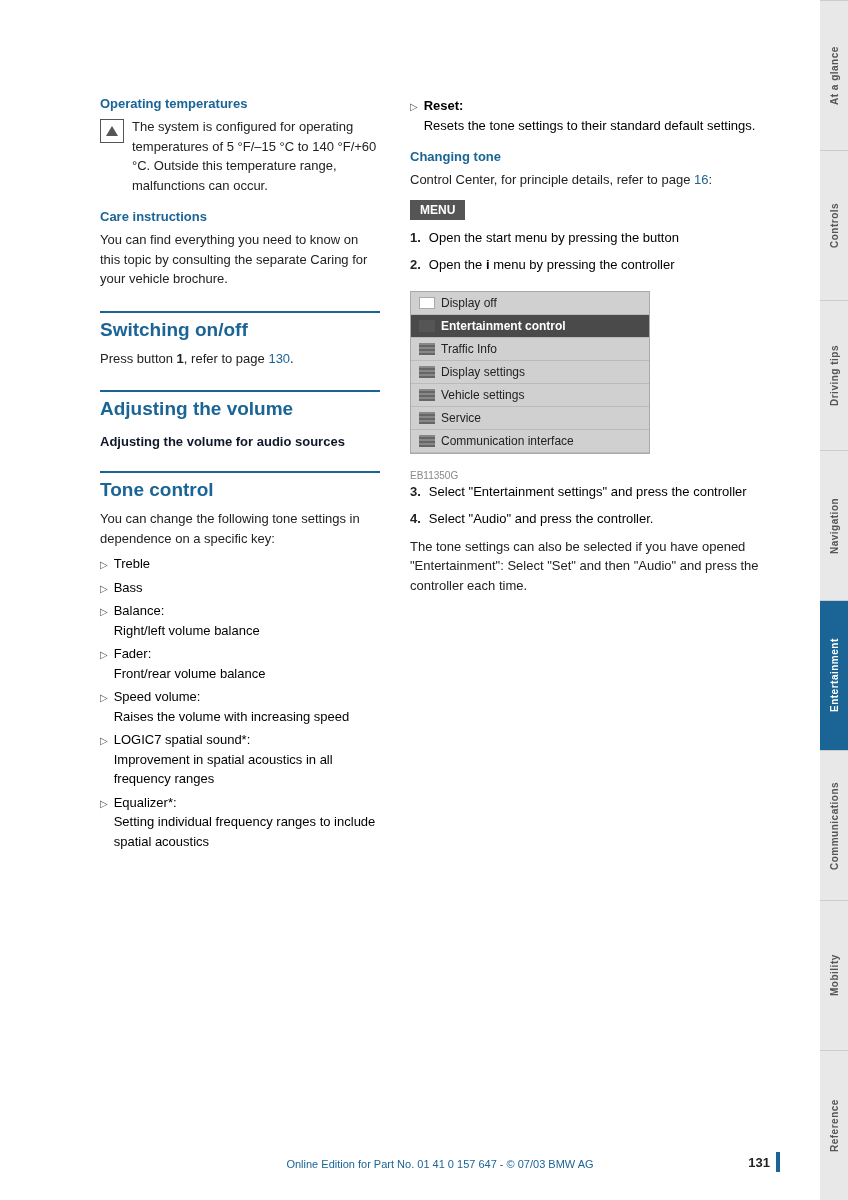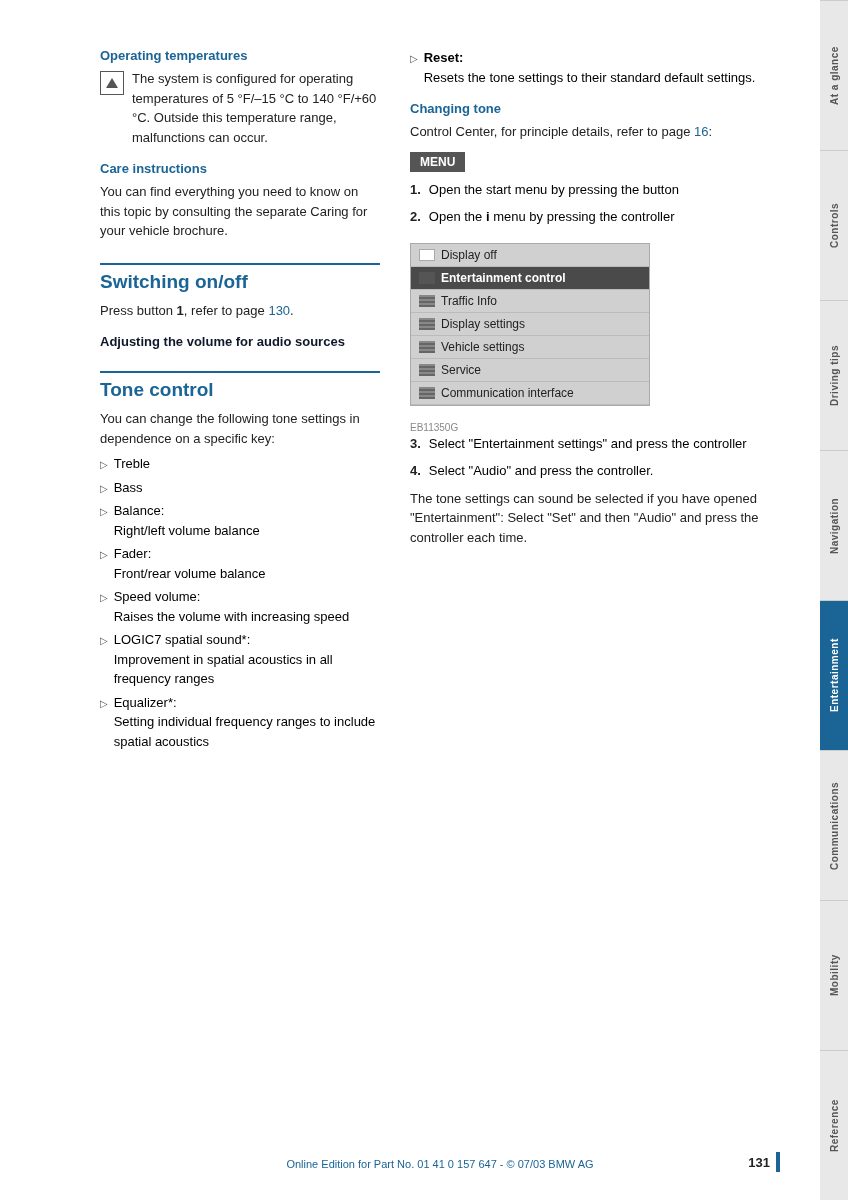--- a/index.html
+++ b/index.html
@@ -49,21 +49,21 @@
 
     .tab-item.active {
       background: #1a6496;
       color: #fff;
     }
 
     
     .main-content {
       width: 820px;
       height: 1200px;
-      padding: 48px 40px 40px 100px;
+      padding: 96px 40px 40px 100px;
       position: relative;
     }
 
     
     .two-col {
       display: flex;
       gap: 30px;
       margin-top: 0;
     }
 
@@ -320,20 +320,21 @@
         </div>
 
         <div class="section-heading">Care instructions</div>
         <p>You can find everything you need to know on this topic by consulting the separate Caring for your vehicle brochure.</p>
 
         <div class="major-heading">Switching on/off</div>
         <p>
           <span>Press button </span><strong>1</strong><span>, refer to page </span><span class="link">130</span><span>.</span>
         </p>
 
+        <div class="major-heading">Adjusting the volume</div>
         <div class="sub-heading">Adjusting the volume for audio sources</div>
 
         <div class="major-heading">Tone control</div>
         <p>You can change the following tone settings in dependence on a specific key:</p>
 
         <ul class="bullet-list">
           <li>
             <span class="bullet-triangle">▷</span>
             <span>Treble</span>
           </li>
@@ -436,21 +437,21 @@
           <li>
             <span class="num-label">3.</span>
             <span>Select "Entertainment settings" and press the controller</span>
           </li>
           <li>
             <span class="num-label">4.</span>
             <span>Select "Audio" and press the controller.</span>
           </li>
         </ol>
 
-        <p style="margin-top:8px;">The tone settings can sound be selected if you have opened "Entertainment": Select "Set" and then "Audio" and press the controller each time.</p>
+        <p style="margin-top:8px;">The tone settings can also be selected if you have opened "Entertainment": Select "Set" and then "Audio" and press the controller each time.</p>
 
       </div>
     </div>
 
     <div class="page-footer">
       <span class="footer-text">Online Edition for Part No. 01 41 0 157 647 - © 07/03 BMW AG</span>
     </div>
     <div class="page-number">131</div>
     <div class="page-bar"></div>
   </div>

